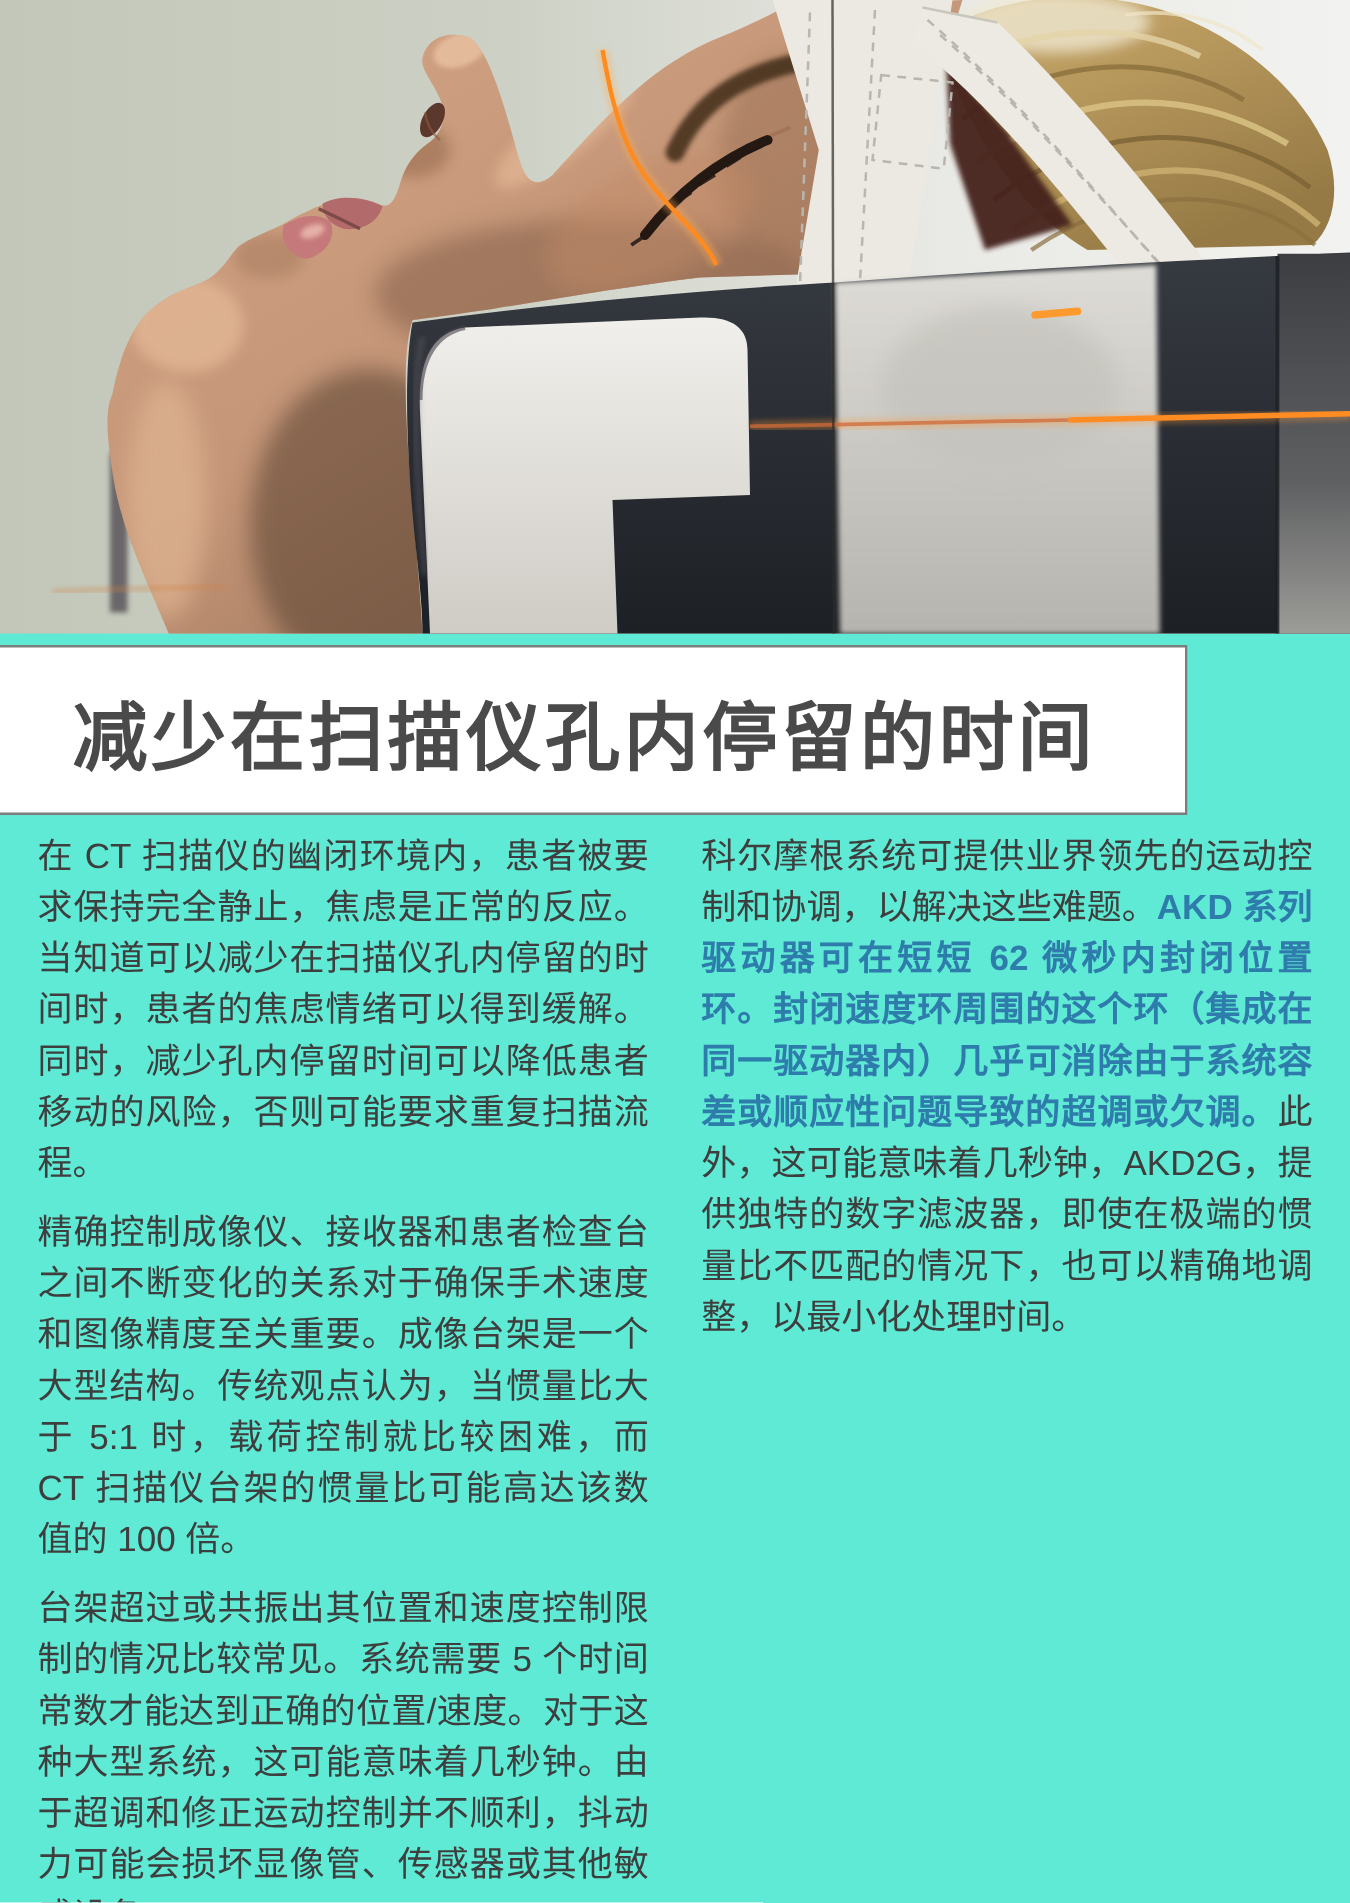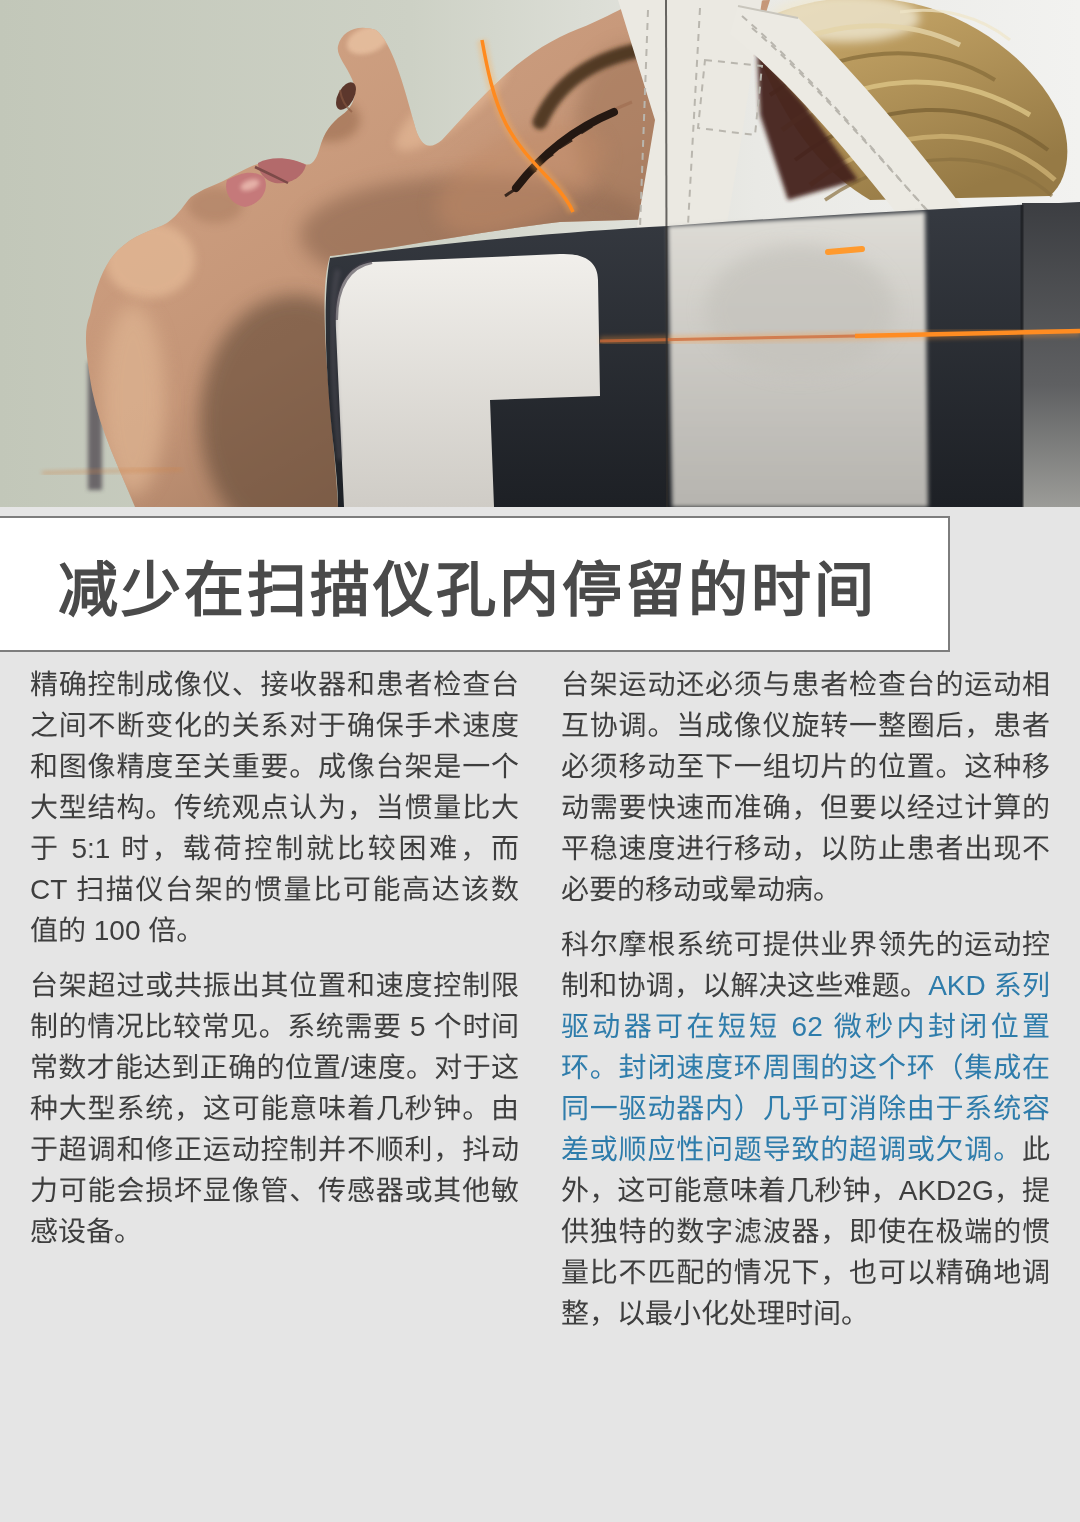--- a/index.html
+++ b/index.html
@@ -1,17 +1,17 @@
 <!DOCTYPE html>
 <html lang="zh-CN"><head>
 <meta charset="utf-8">
 <style>
   html,body{margin:0;padding:0;background:#ffffff;}
   .page{
-    position:relative;width:1080px;height:1522px;background:#e5e5e5;
+    position:relative;width:1080px;height:1522px;background:#5eead4;
     overflow:hidden;font-family:"Liberation Sans","DejaVu Sans",sans-serif;
   }
   .hero{position:absolute;top:0;left:0;width:1080px;height:507px;margin:0;}
   .hero svg{display:block;}
   .title-box{
     position:absolute;top:516px;left:-24px;width:974px;height:136px;
     background:#ffffff;border:2px solid #7d7d7d;box-sizing:border-box;
     display:flex;align-items:center;
   }
   .title-box h1{
@@ -20,21 +20,21 @@
   }
   .columns{
     position:absolute;top:664px;left:30px;width:1020px;
     display:flex;gap:42px;
   }
   .col{width:489px;}
   .col p{
     margin:0 0 14px 0;font-size:28px;line-height:41px;color:#3e3e3e;
     text-align:justify;text-justify:inter-character;
   }
-  .em{color:#2e7cab;font-weight:normal;}
+  .em{color:#2e7cab;font-weight:bold;}
 </style>
 </head>
 <body>
 
 <div class="page">
 
   <figure class="hero">
     <svg width="1080" height="507" viewBox="0 0 1080 507" xmlns="http://www.w3.org/2000/svg">
       <defs>
         <linearGradient id="bgGrad" x1="0" y1="0" x2="1" y2="0">
@@ -185,22 +185,22 @@
       <line x1="666" y1="0" x2="667" y2="507" stroke="#2e2c2a" stroke-width="2" opacity="0.7"></line>
     </svg>
   </figure>
 
   <header class="title-box">
     <h1>减少在扫描仪孔内停留的时间</h1>
   </header>
 
   <main class="columns">
     <section class="col">
+      <p>在 CT 扫描仪的幽闭环境内，患者被要求保持完全静止，焦虑是正常的反应。当知道可以减少在扫描仪孔内停留的时间时，患者的焦虑情绪可以得到缓解。同时，减少孔内停留时间可以降低患者移动的风险，否则可能要求重复扫描流程。</p>
       <p>精确控制成像仪、接收器和患者检查台之间不断变化的关系对于确保手术速度和图像精度至关重要。成像台架是一个大型结构。传统观点认为，当惯量比大于 5:1 时，载荷控制就比较困难，而 CT 扫描仪台架的惯量比可能高达该数值的 100 倍。</p>
       <p>台架超过或共振出其位置和速度控制限制的情况比较常见。系统需要 5 个时间常数才能达到正确的位置/速度。对于这种大型系统，这可能意味着几秒钟。由于超调和修正运动控制并不顺利，抖动力可能会损坏显像管、传感器或其他敏感设备。</p>
     </section>
     <section class="col">
-      <p>台架运动还必须与患者检查台的运动相互协调。当成像仪旋转一整圈后，患者必须移动至下一组切片的位置。这种移动需要快速而准确，但要以经过计算的平稳速度进行移动，以防止患者出现不必要的移动或晕动病。</p>
       <p><span>科尔摩根系统可提供业界领先的运动控制和协调，以解决这些难题。</span><span class="em">AKD 系列驱动器可在短短 62 微秒内封闭位置环。封闭速度环周围的这个环（集成在同一驱动器内）几乎可消除由于系统容差或顺应性问题导致的超调或欠调。</span><span>此外，这可能意味着几秒钟，AKD2G，提供独特的数字滤波器，即使在极端的惯量比不匹配的情况下，也可以精确地调整，以最小化处理时间。</span></p>
     </section>
   </main>
 
 </div>
 
 </body></html>

